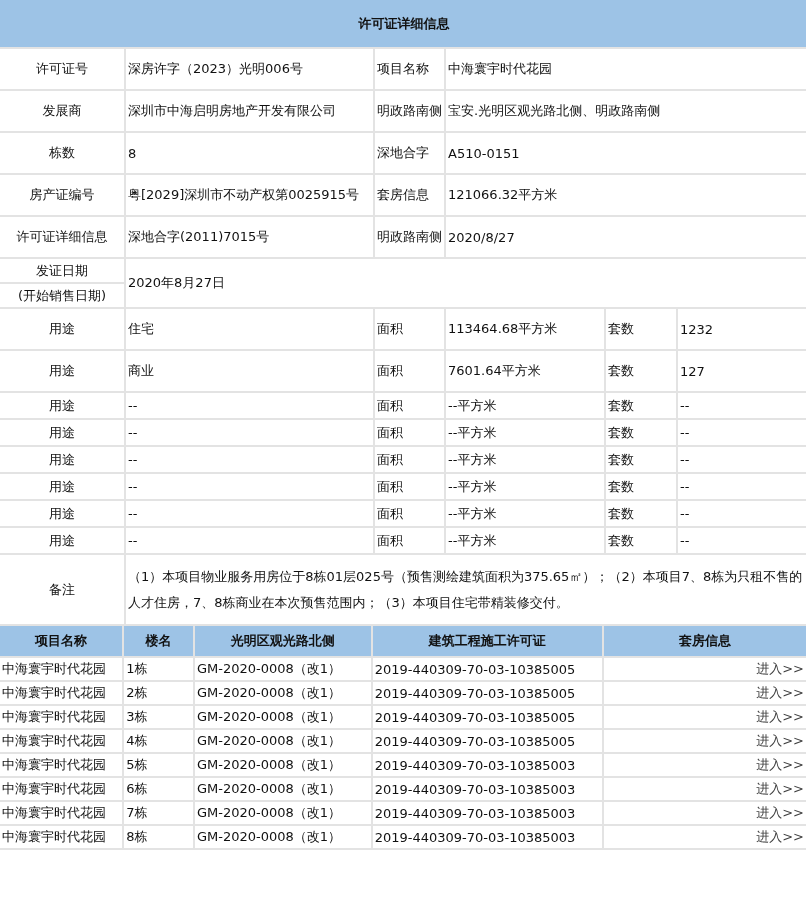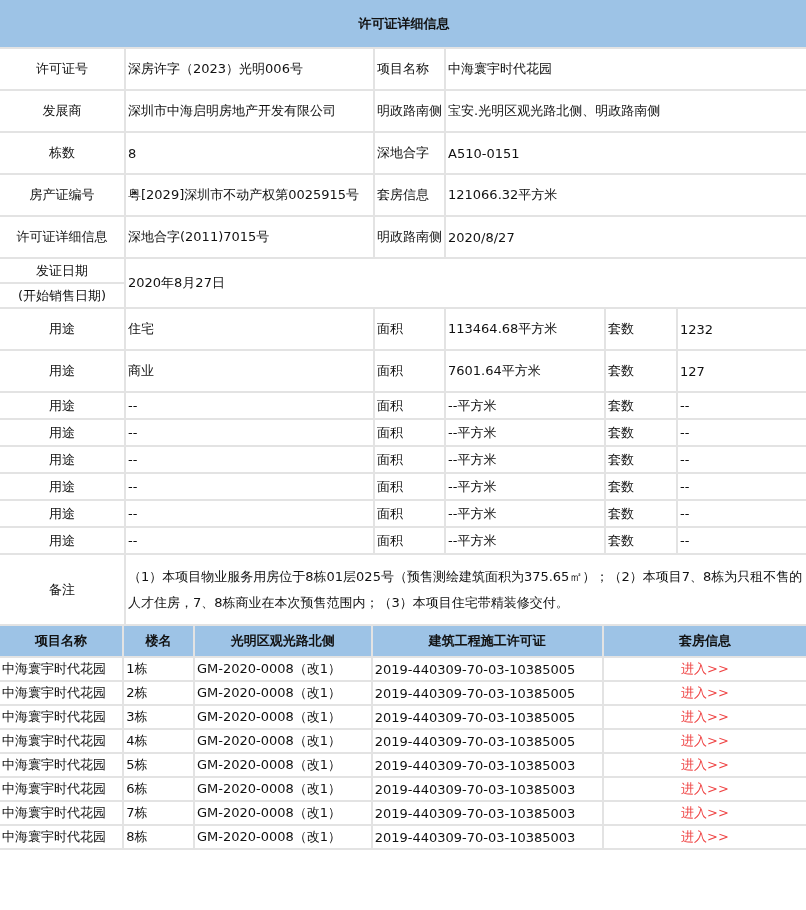--- a/index.html
+++ b/index.html
@@ -8,21 +8,21 @@
   td, th { background:#fff; padding:0 2px; vertical-align:middle; overflow:hidden; white-space:nowrap; }
   .wrap { background:#e3e3e3; }
   .title { background:#9dc3e6; height:47px; text-align:center; font-weight:bold; font-size:13px; }
   .lbl { text-align:center; }
   .r48 td { height:40px; }
   .r25 td { height:25px; }
   .note td { height:69px; }
   .note .txt { white-space:normal; line-height:26px; padding-left:2px; }
   .hd th { background:#9dc3e6; height:30px; font-weight:bold; font-size:13px; }
   .br td { height:22px; }
-  .link { color:#ef4444; text-align:center; cursor:pointer; }
+  .link { color:#404040; text-align:right; cursor:pointer; }
   .split { padding:0; }
   .split div { height:23px; line-height:23px; text-align:center; }
   .split div:first-child { border-bottom:2px solid #e3e3e3; }
 </style>
 </head>
 <body>
 
 <div class="wrap">
 <table>
   <colgroup>

